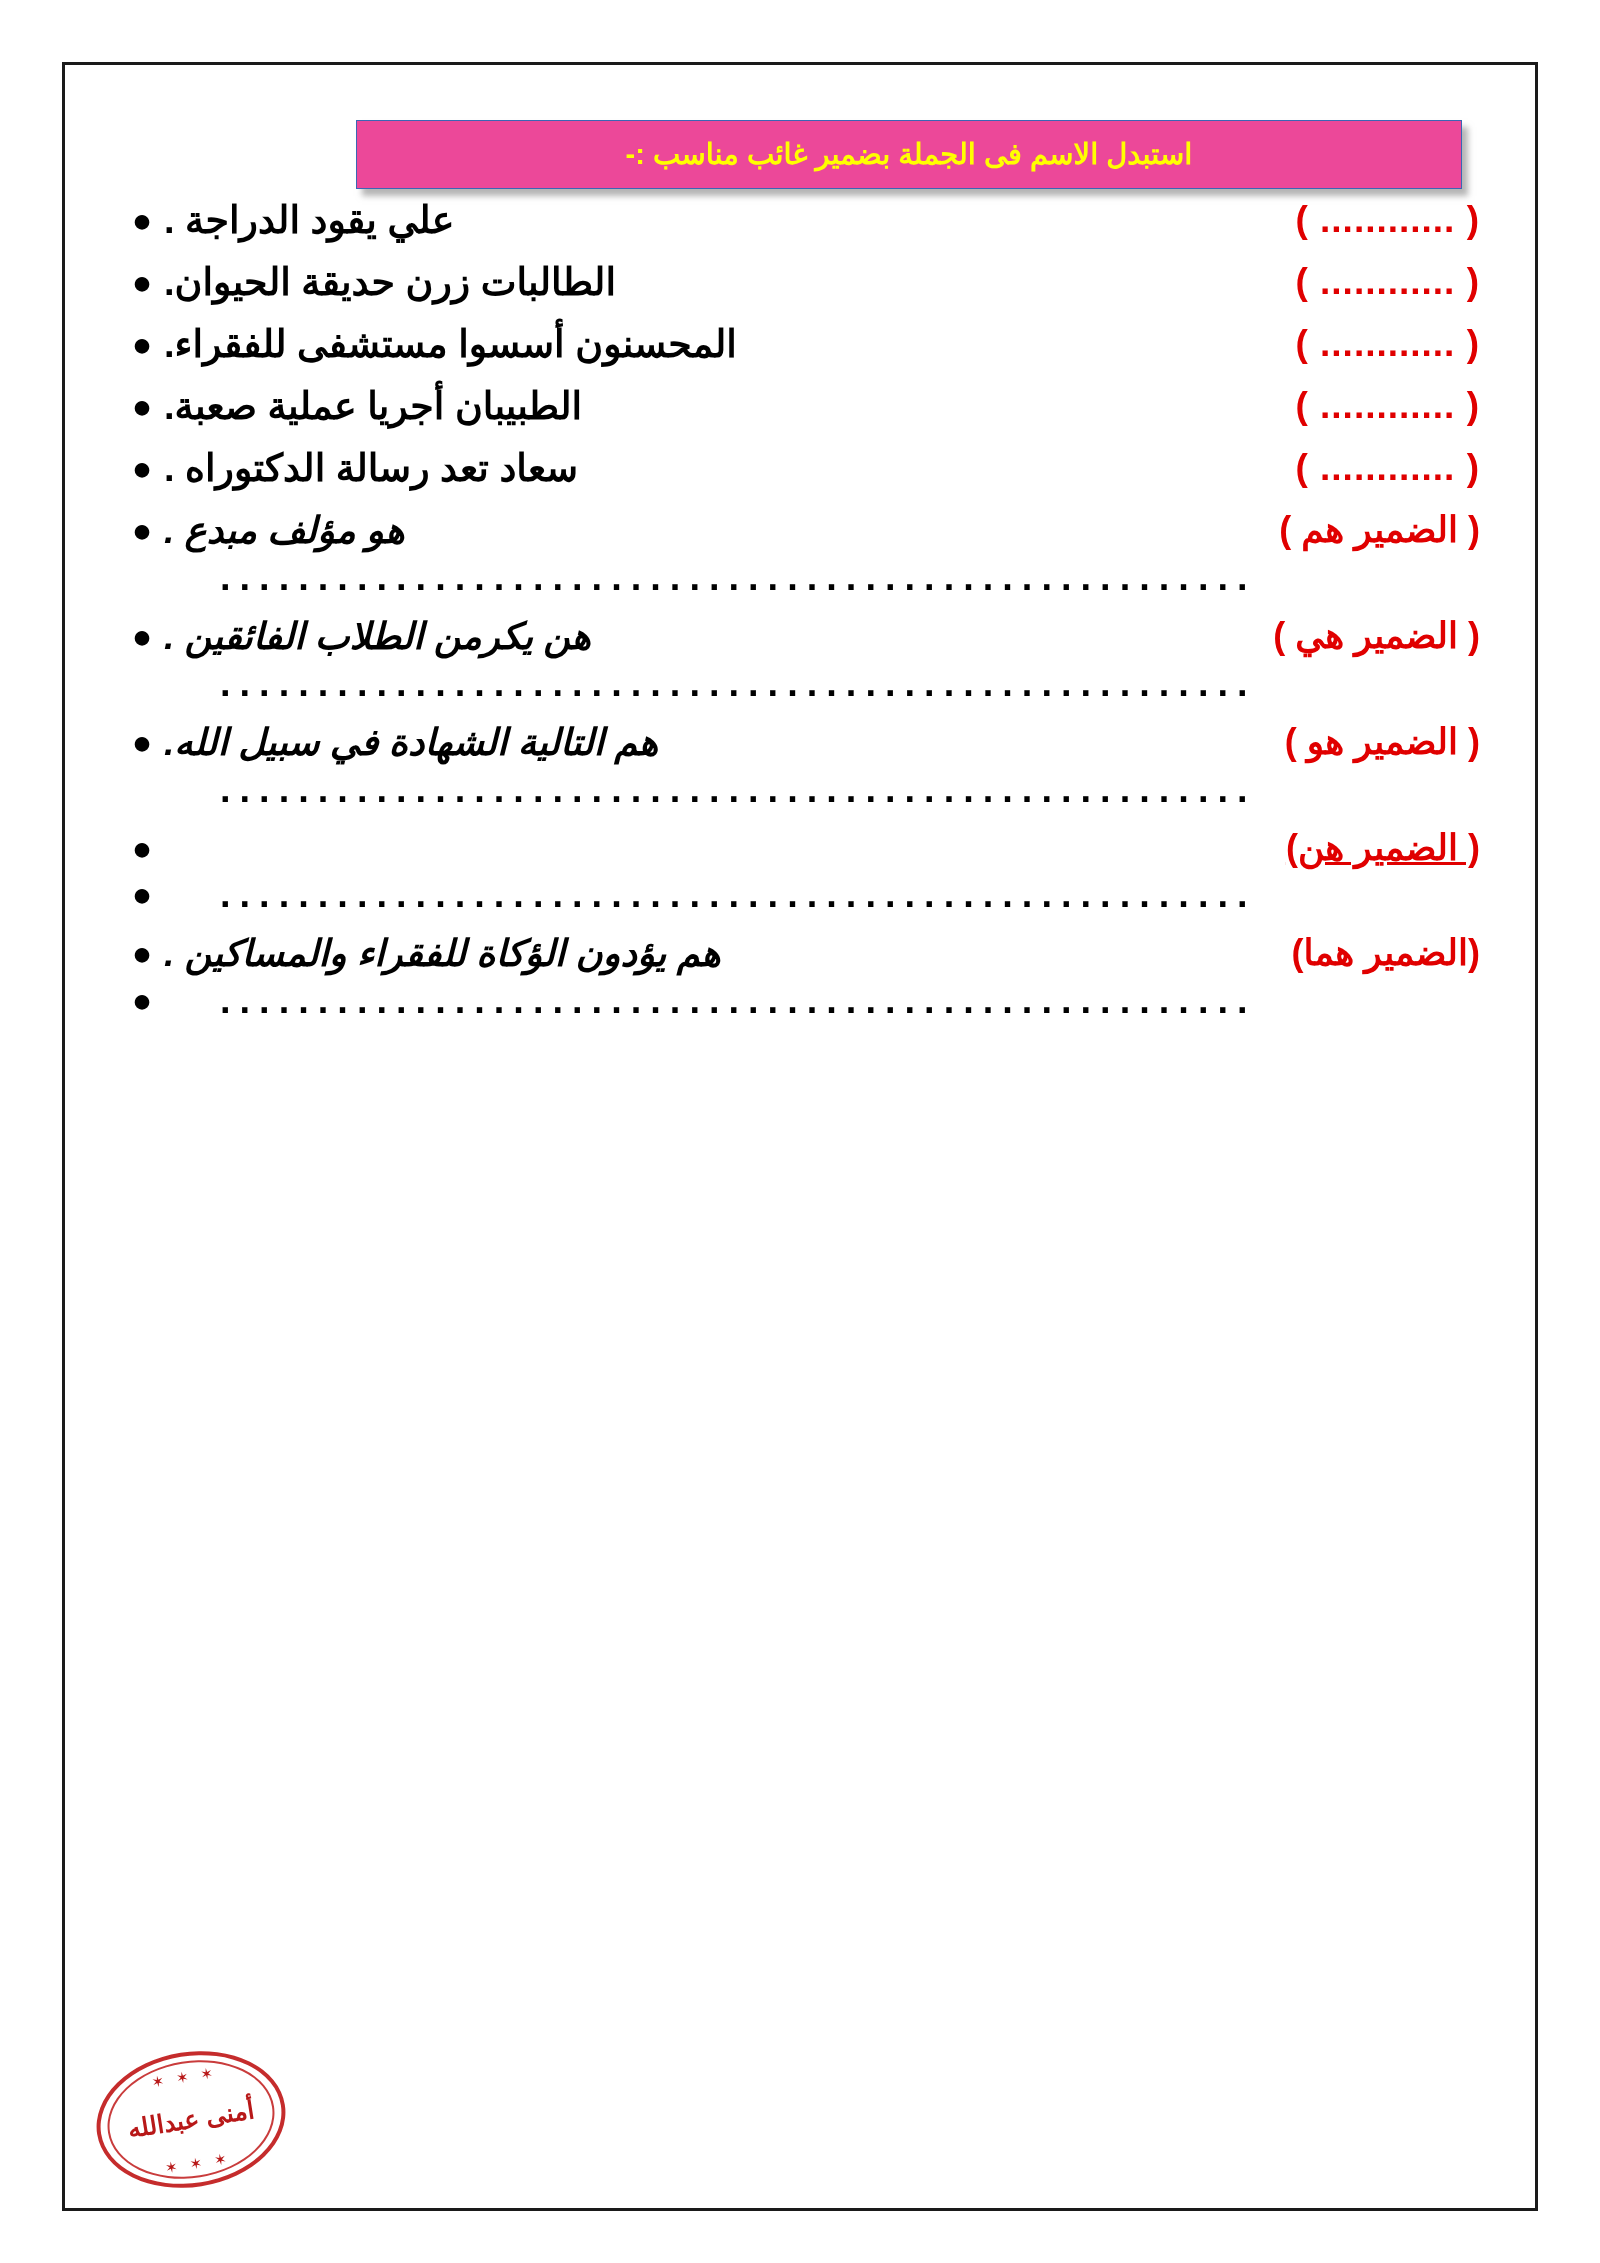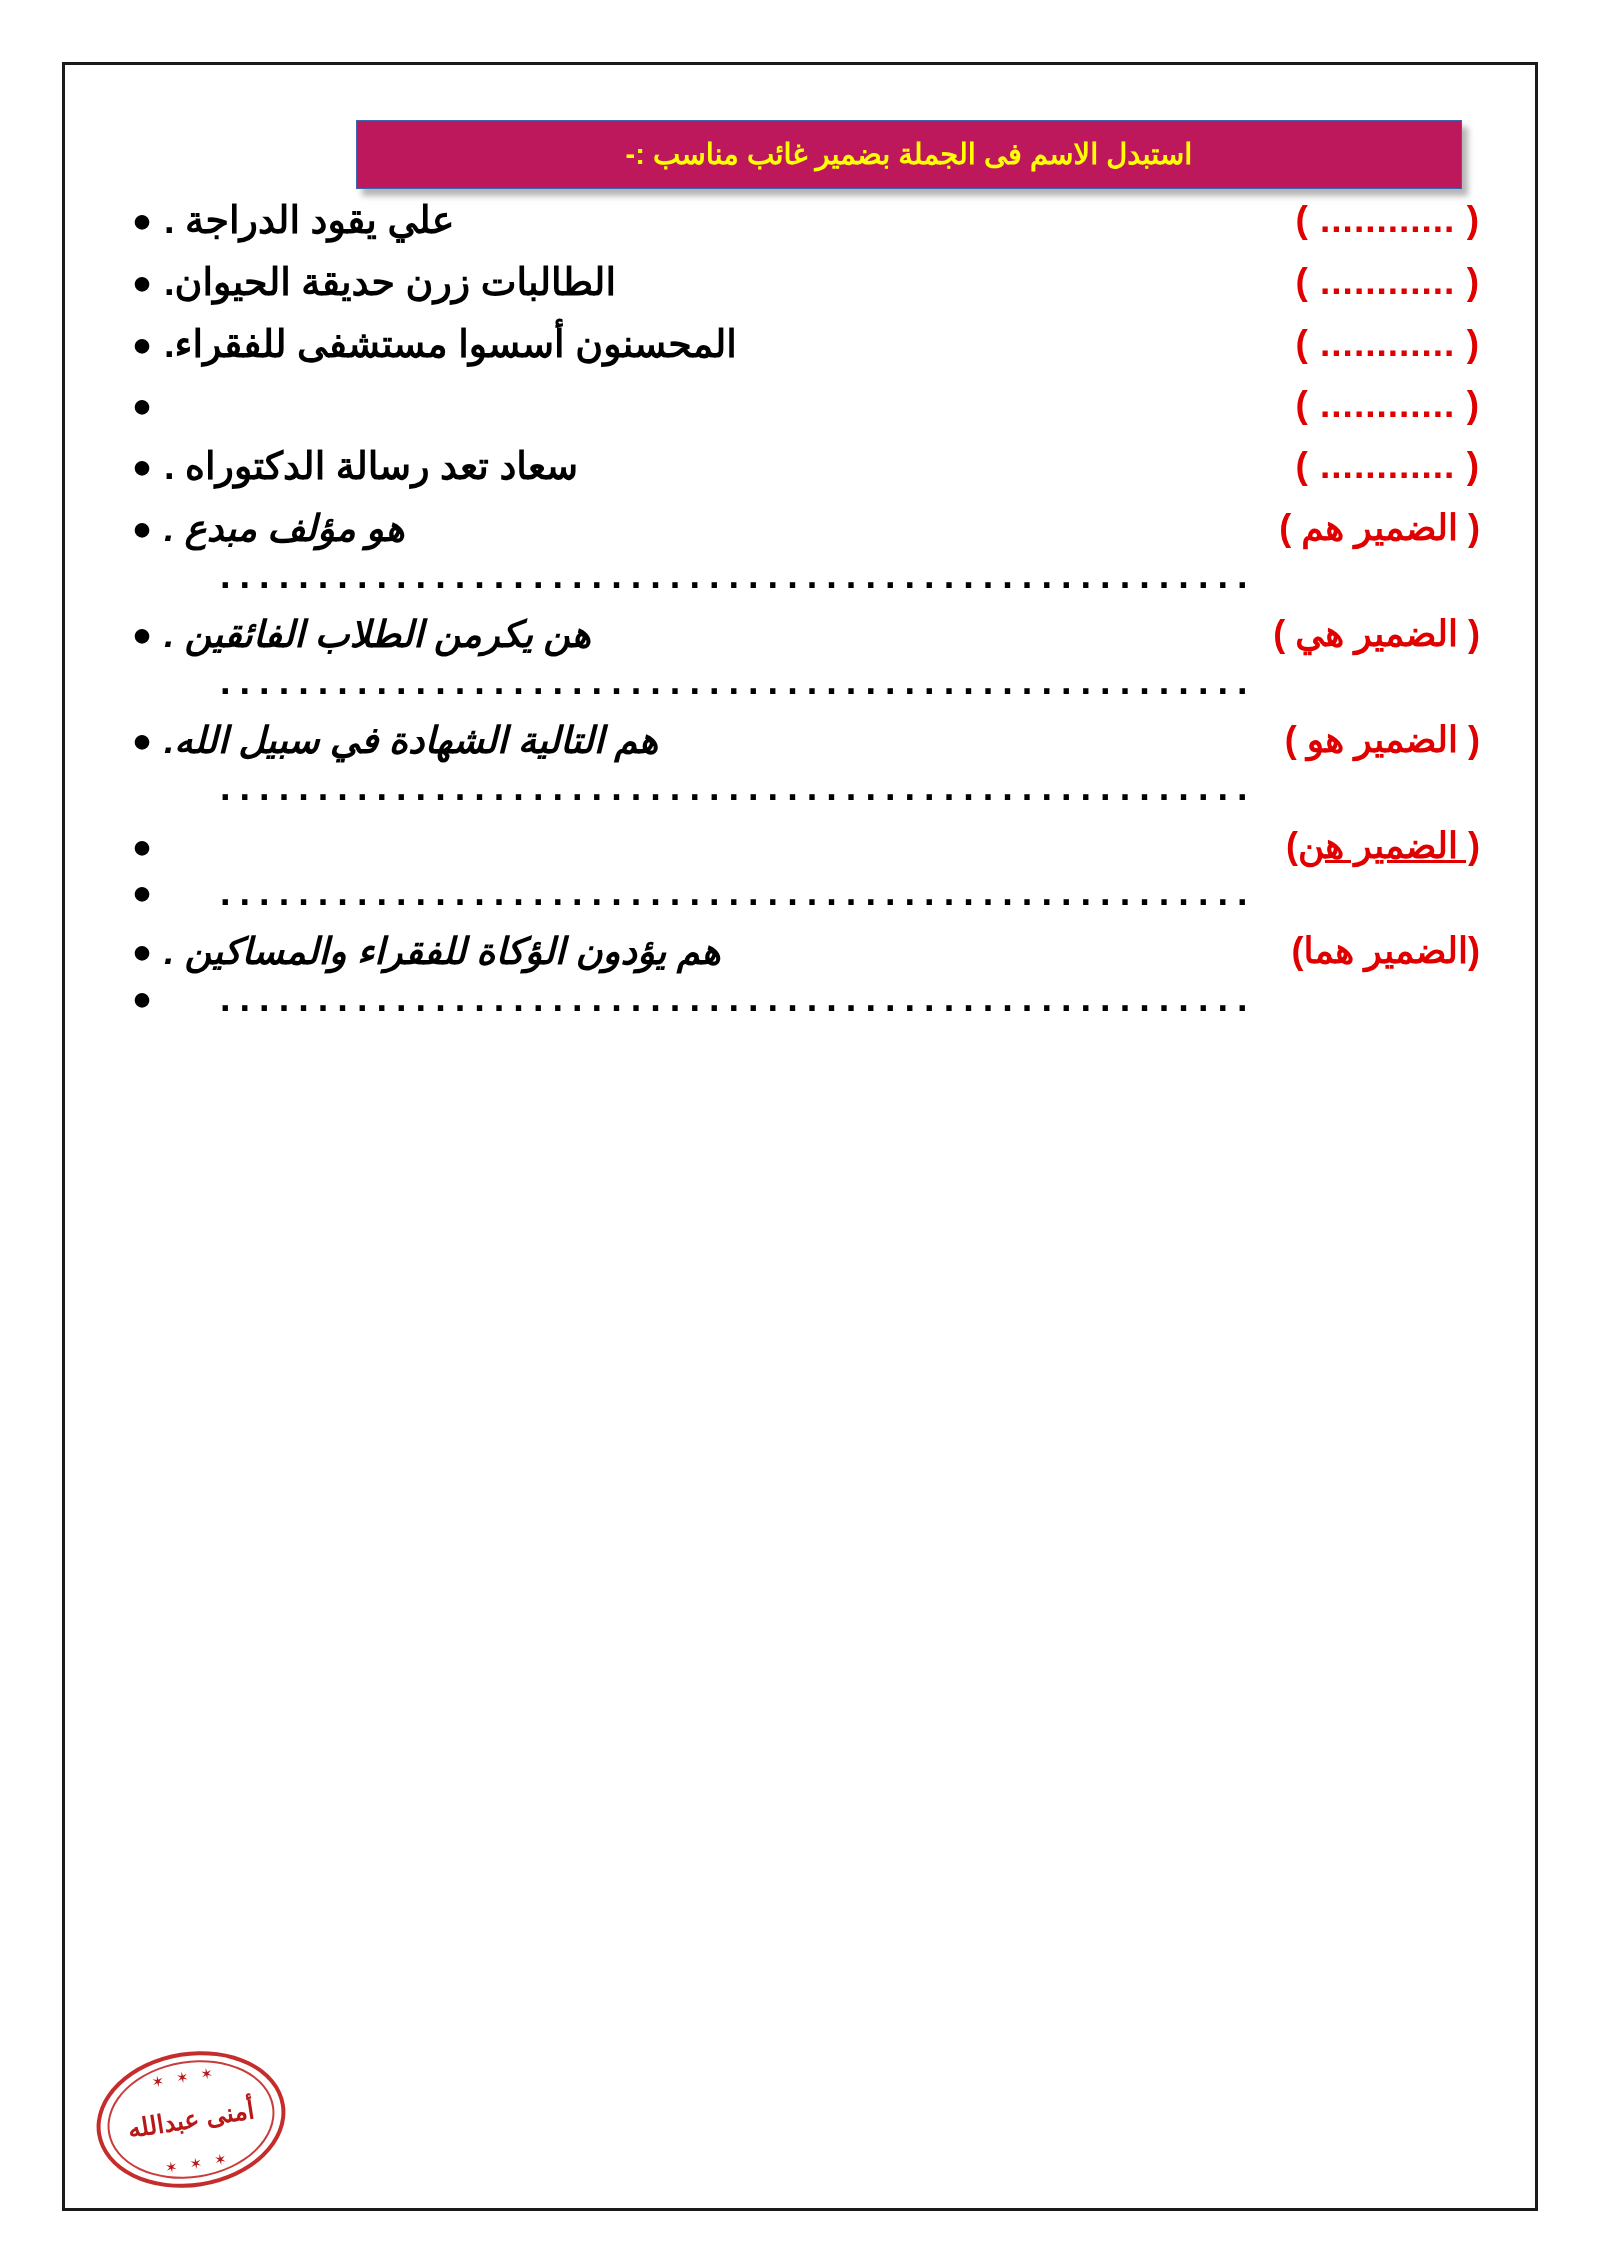--- a/index.html
+++ b/index.html
@@ -35,21 +35,21 @@
     padding: 36px 54px 0 54px;
   }
 
   
   .banner-wrap {
     position: relative;
     margin: 0 auto;
   }
   .banner {
     position: relative;
-    background: #be185d;
+    background: #ec4899;
     color: #ffff00;
     font-weight: bold;
     font-size: 29px;
     line-height: 1.2;
     padding: 16px 22px 16px 22px;
     text-align: center;
     box-shadow: 6px 7px 6px rgba(120,120,120,0.55);
     border: 1px solid #3a66b4;
     white-space: nowrap;
   }
@@ -208,20 +208,21 @@
       </li>
       <li class="qrow">
         <span class="paren">( ............ )</span>
         <span class="spacer"></span>
         <span class="sentence">المحسنون أسسوا مستشفى للفقراء.</span>
         <span class="bullet">●</span>
       </li>
       <li class="qrow">
         <span class="paren">( ............ )</span>
         <span class="spacer"></span>
+        <span class="sentence">الطبيبان أجريا عملية صعبة.</span>
         <span class="bullet">●</span>
       </li>
       <li class="qrow">
         <span class="paren">( ............ )</span>
         <span class="spacer"></span>
         <span class="sentence">سعاد تعد رسالة الدكتوراه .</span>
         <span class="bullet">●</span>
       </li>
     </ul>
 

